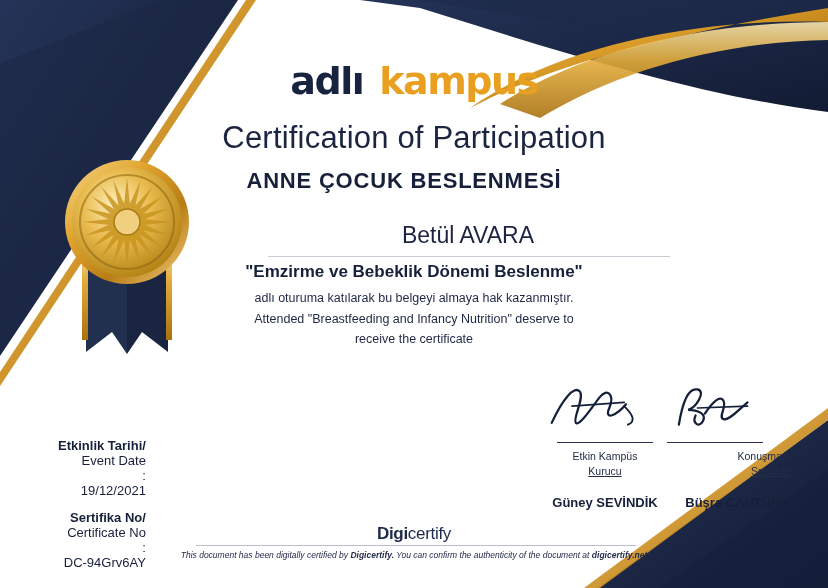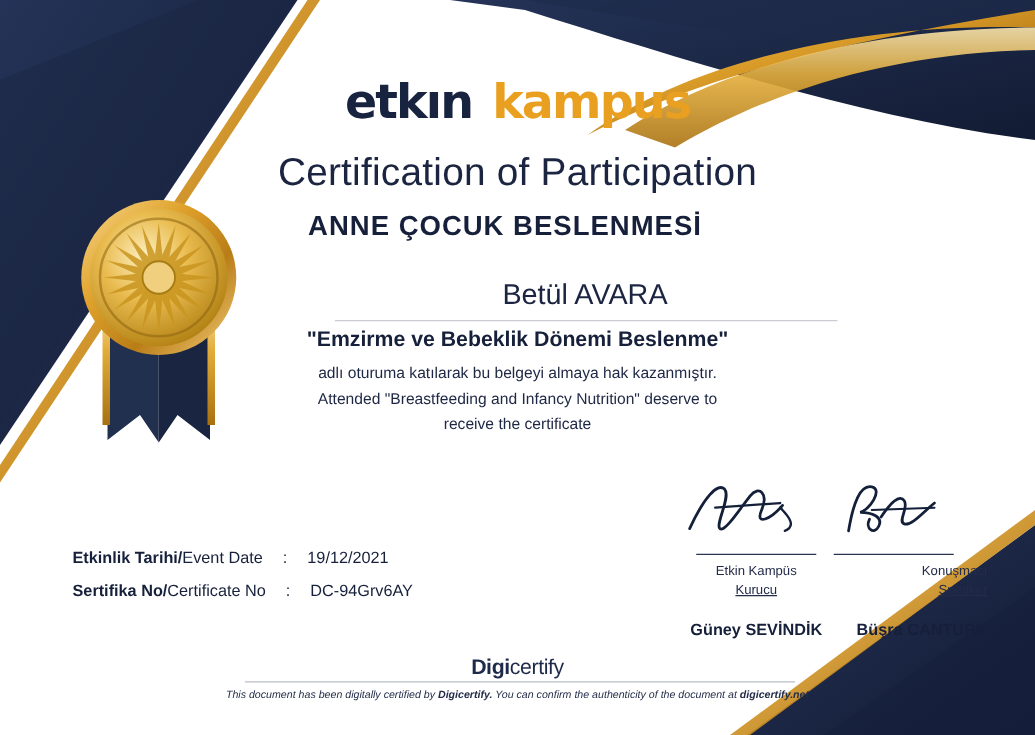--- a/index.html
+++ b/index.html
@@ -116,22 +116,23 @@
   
   .info {
     position: absolute;
     left: 58px;
     top: 438px;
     font-size: 13px;
     color: #16203a;
   }
   .info-row {
     display: flex;
-    align-items: flex-start;
+    align-items: flex-end;
     margin-bottom: 12px;
+    flex-direction: column;
   }
   .info-label-bold {
     font-weight: bold;
     white-space: pre;
   }
   .info-label-light {
     font-weight: normal;
     white-space: pre;
   }
   .info-sep {
@@ -287,21 +288,21 @@
         <path d="M0,-44 L5,0 L-5,0 Z" transform="rotate(306)"></path>
         <path d="M0,-44 L5,0 L-5,0 Z" transform="rotate(324)"></path>
         <path d="M0,-44 L5,0 L-5,0 Z" transform="rotate(342)"></path>
       </g>
       <circle cx="0" cy="0" r="13" fill="#f0cf7e" stroke="#a77c15" stroke-width="1.5"></circle>
     </g>
   </svg>
 
   <div class="logo-wrap">
     <span class="logo-text">
-      <span class="logo-dark">etkın</span><span class="logo-gold">kampus</span>
+      <span class="logo-dark">adlı</span><span class="logo-gold">kampus</span>
     </span>
   </div>
 
   <div class="title">Certification of Participation</div>
   <div class="subtitle">ANNE ÇOCUK BESLENMESİ</div>
 
   <div class="recipient">Betül AVARA</div>
   <div class="recipient-rule"></div>
 
   <div class="course">"Emzirme ve Bebeklik Dönemi Beslenme"</div>

